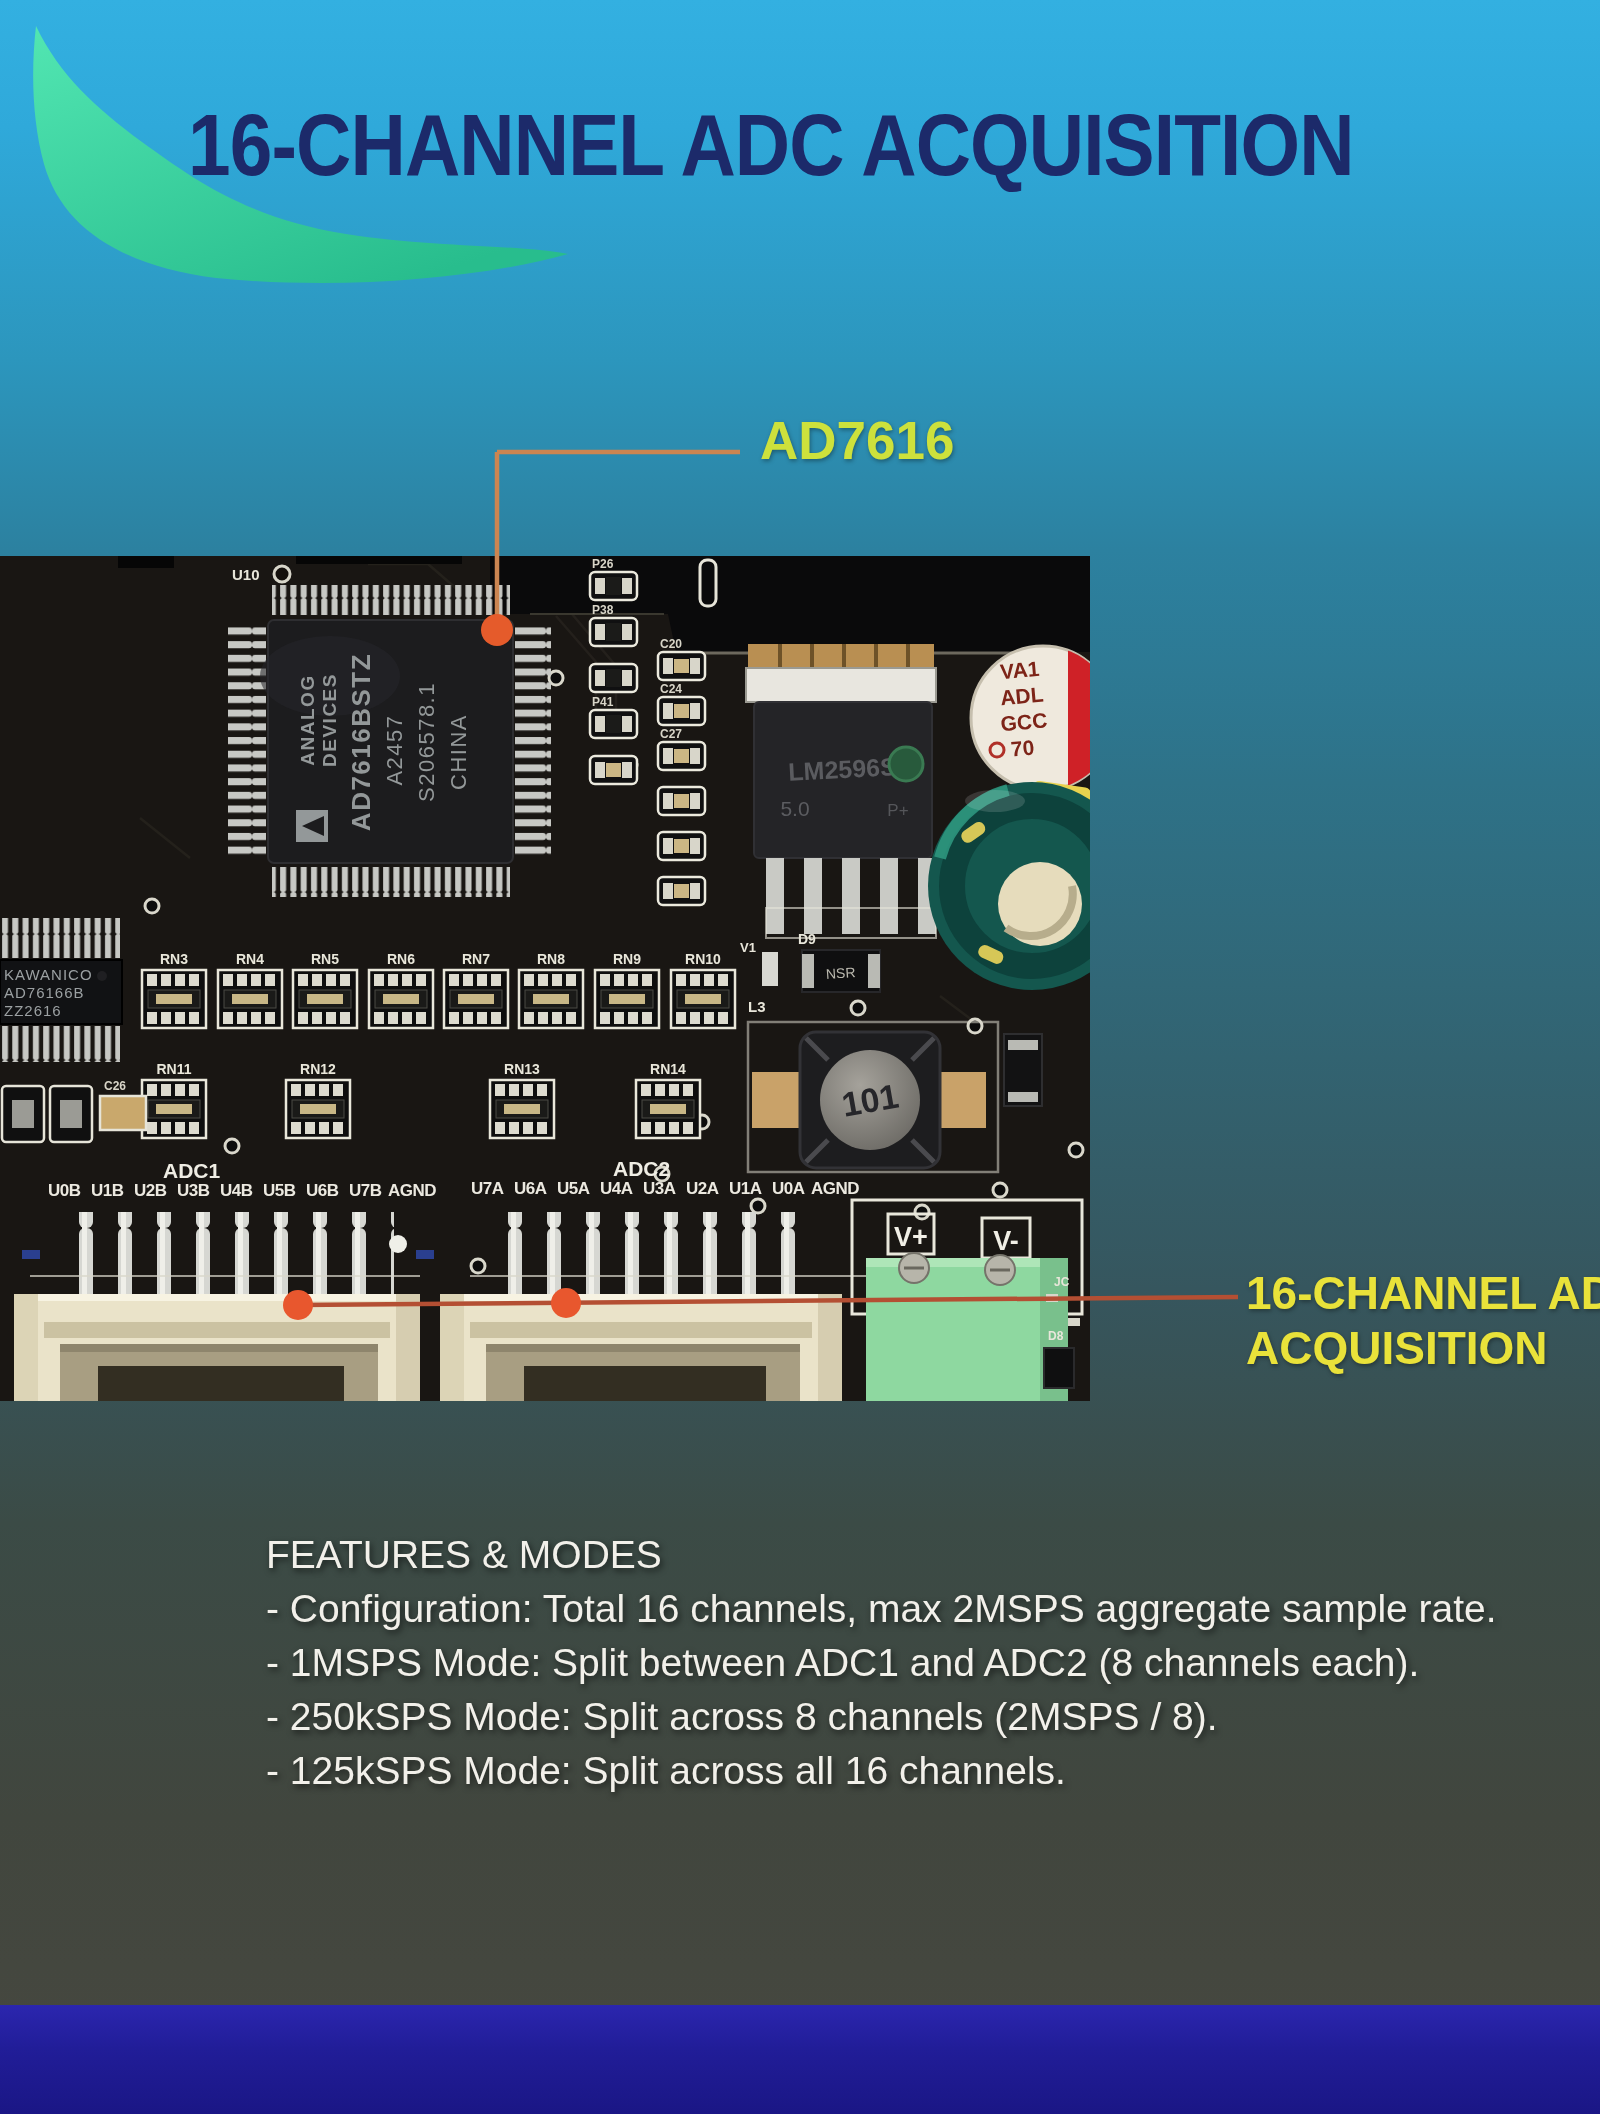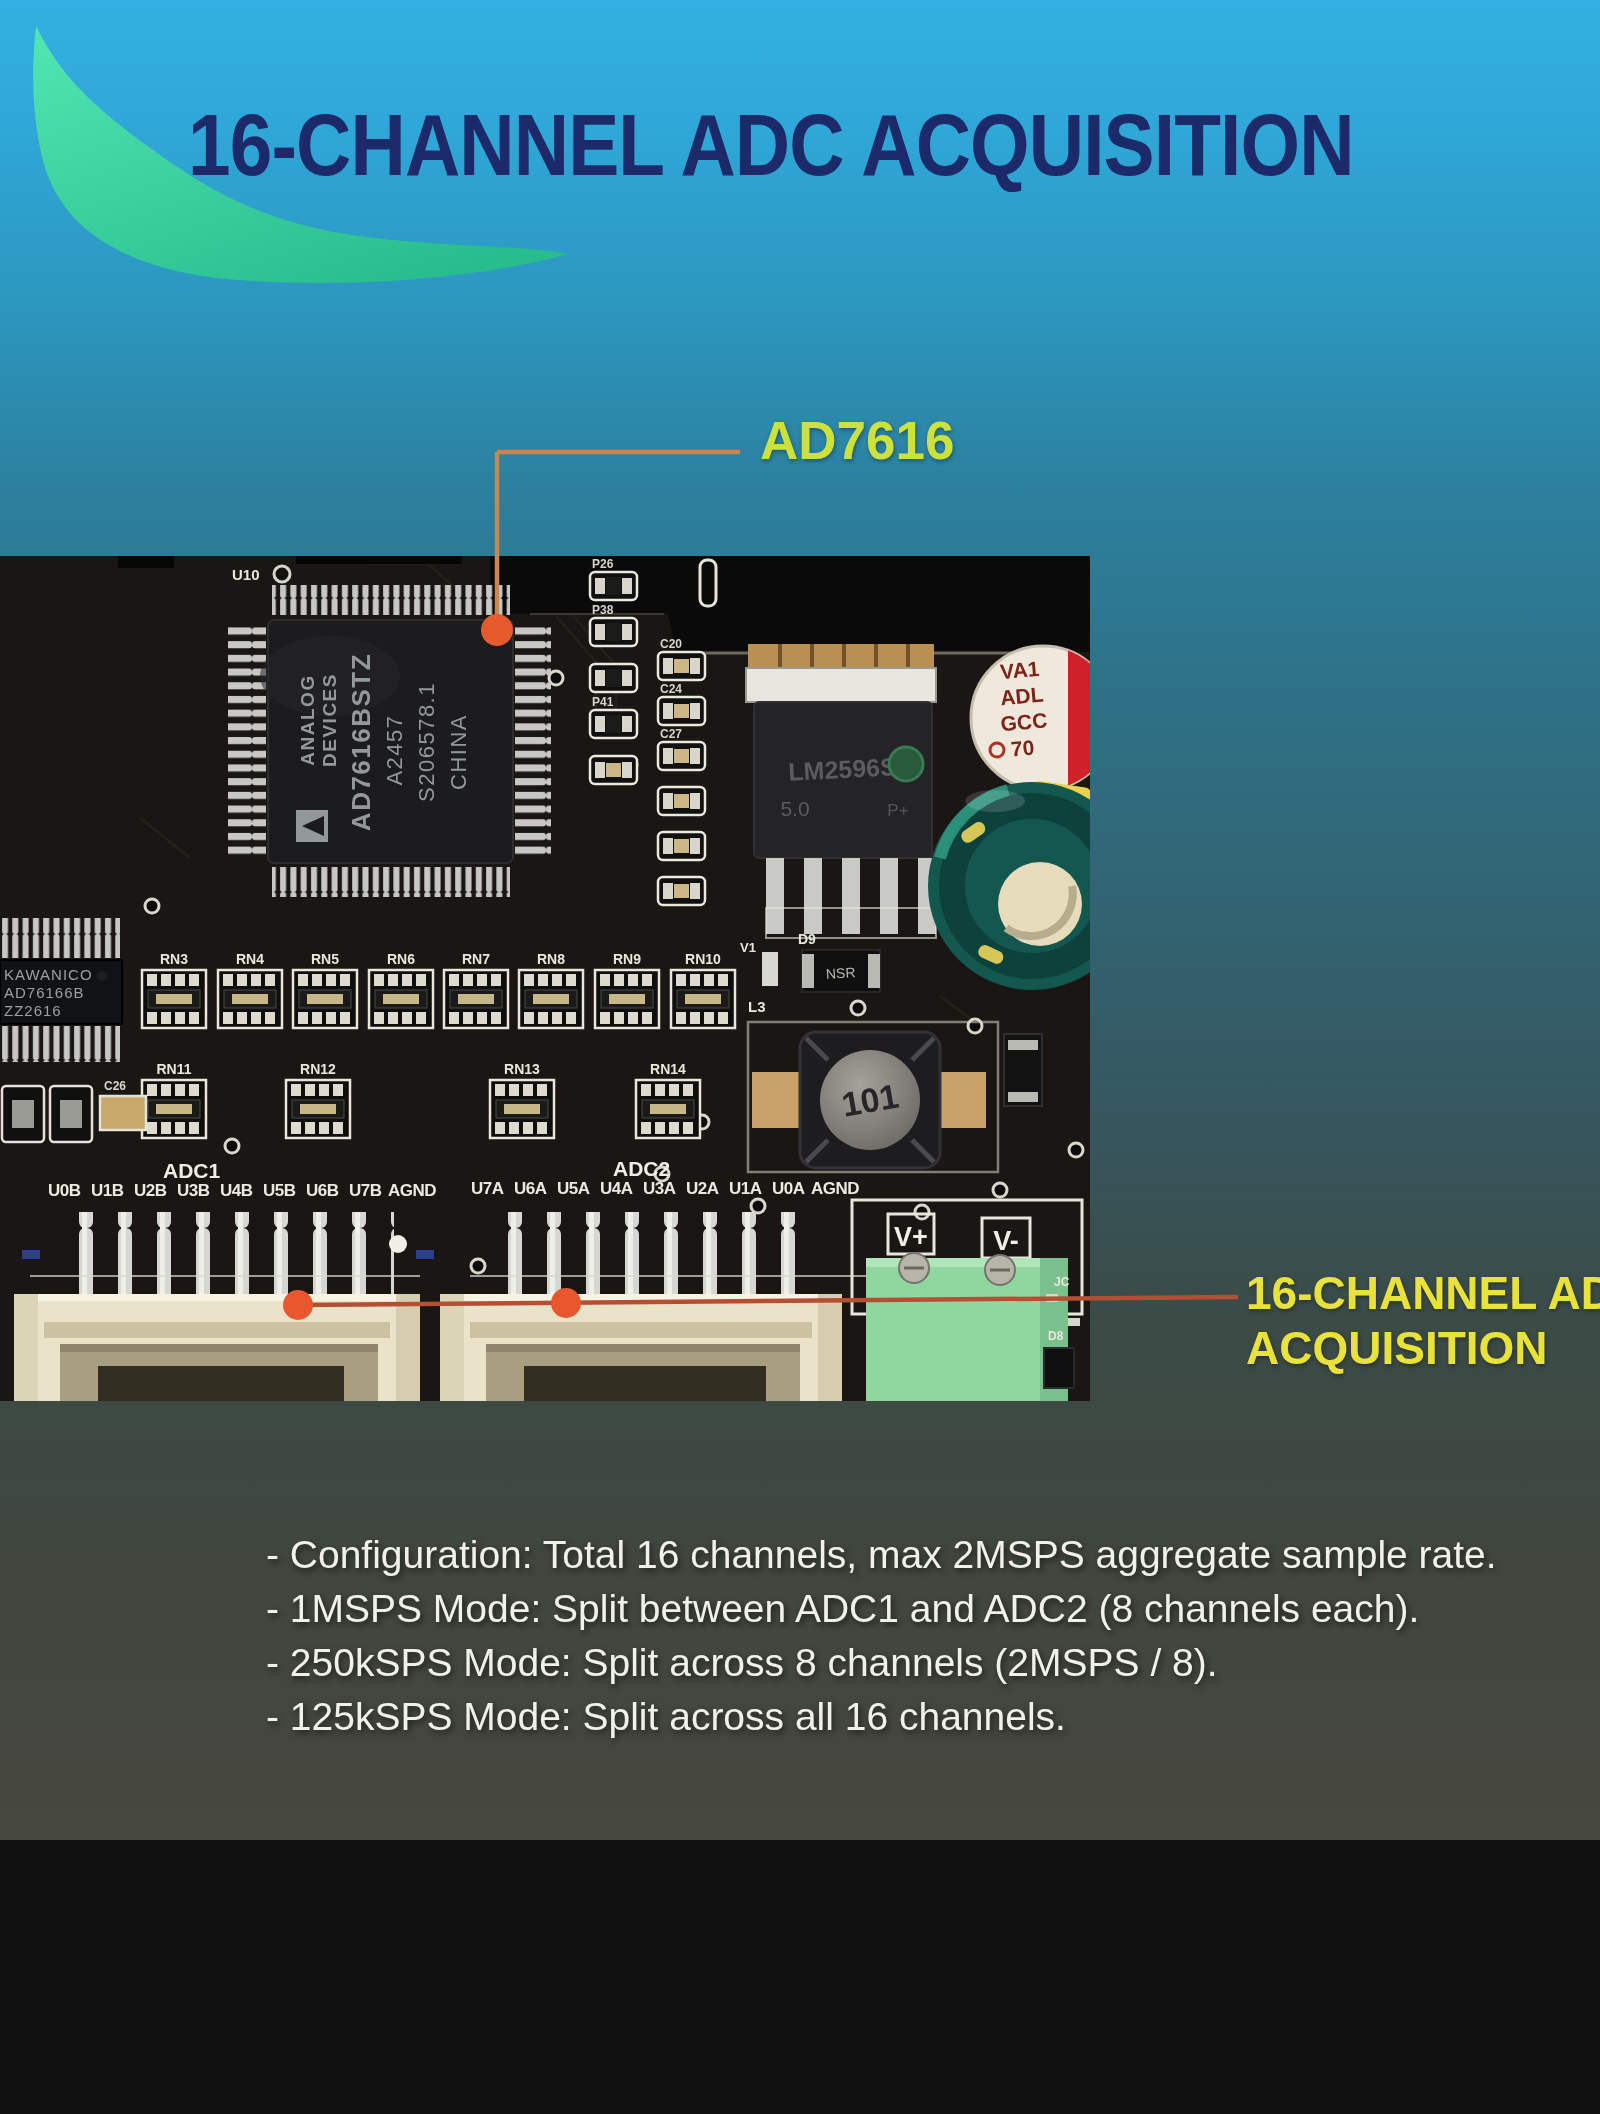--- a/index.html
+++ b/index.html
@@ -1,16 +1,16 @@
 <!DOCTYPE html>
 <html><head>
 <meta charset="utf-8">
 <style>
   html,body{margin:0;padding:0;background:#111;}
-  .page{position:relative;width:1600px;height:1840px;overflow:hidden;
+  .page{position:relative;width:1600px;height:2114px;overflow:hidden;
     font-family:"Liberation Sans",sans-serif;
     background:linear-gradient(180deg,#33b0e1 0%,#2fa9da 6%,#2c96bd 17%,#2c81a0 26%,#2e7288 37%,#326371 50%,#36565e 61%,#3b4b46 72%,#41463e 86%,#474840 100%);}
   .abs{position:absolute;}
   .title{left:188px;top:94px;font-size:88px;font-weight:bold;color:#1c2a6a;
     letter-spacing:-1px;white-space:nowrap;transform:scaleX(.87);transform-origin:left center;}
   .chip-callout-label{left:760px;top:410px;font-size:53px;font-weight:bold;color:#cde13c;
     text-shadow:1px 2px 4px rgba(0,0,0,.35);white-space:nowrap;}
   .acq-callout-label{left:1246px;top:1266px;font-size:46px;font-weight:bold;color:#e9e23a;
     line-height:55px;text-shadow:1px 2px 4px rgba(0,0,0,.35);white-space:nowrap;}
   .features{left:266px;top:1528px;font-size:39px;line-height:54px;color:#f2f0ea;
@@ -391,20 +391,21 @@
     <circle cx="566" cy="1303" r="15" fill="#e8572e"></circle>
   </svg>
 
   <div class="abs chip-callout-label">AD7616</div>
   <div class="abs acq-callout-label">
     <div>16-CHANNEL ADC</div>
     <div>ACQUISITION</div>
   </div>
 
   <div class="abs features">
+    <div>FEATURES &amp; MODES</div>
     <div>- Configuration: Total 16 channels, max 2MSPS aggregate sample rate.</div>
     <div>- 1MSPS Mode: Split between ADC1 and ADC2 (8 channels each).</div>
     <div>- 250kSPS Mode: Split across 8 channels (2MSPS / 8).</div>
     <div>- 125kSPS Mode: Split across all 16 channels.</div>
   </div>
 
   <div class="abs footer"></div>
 
 </div>
 

